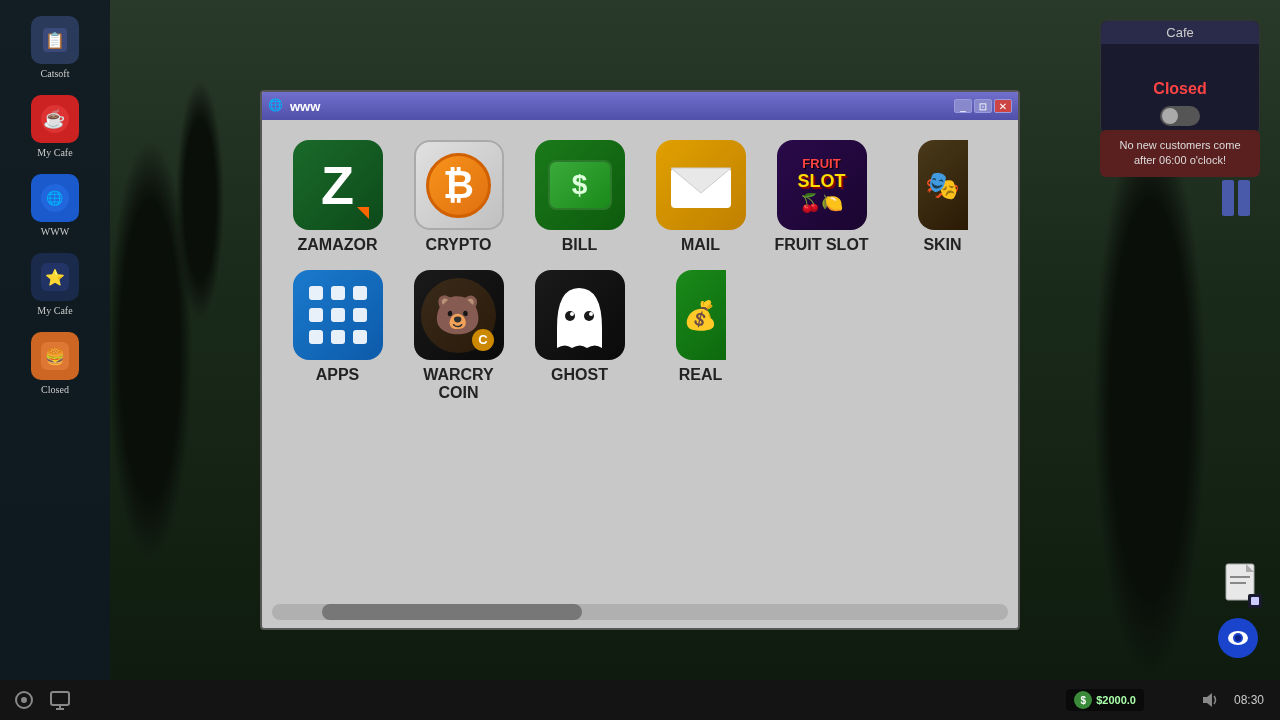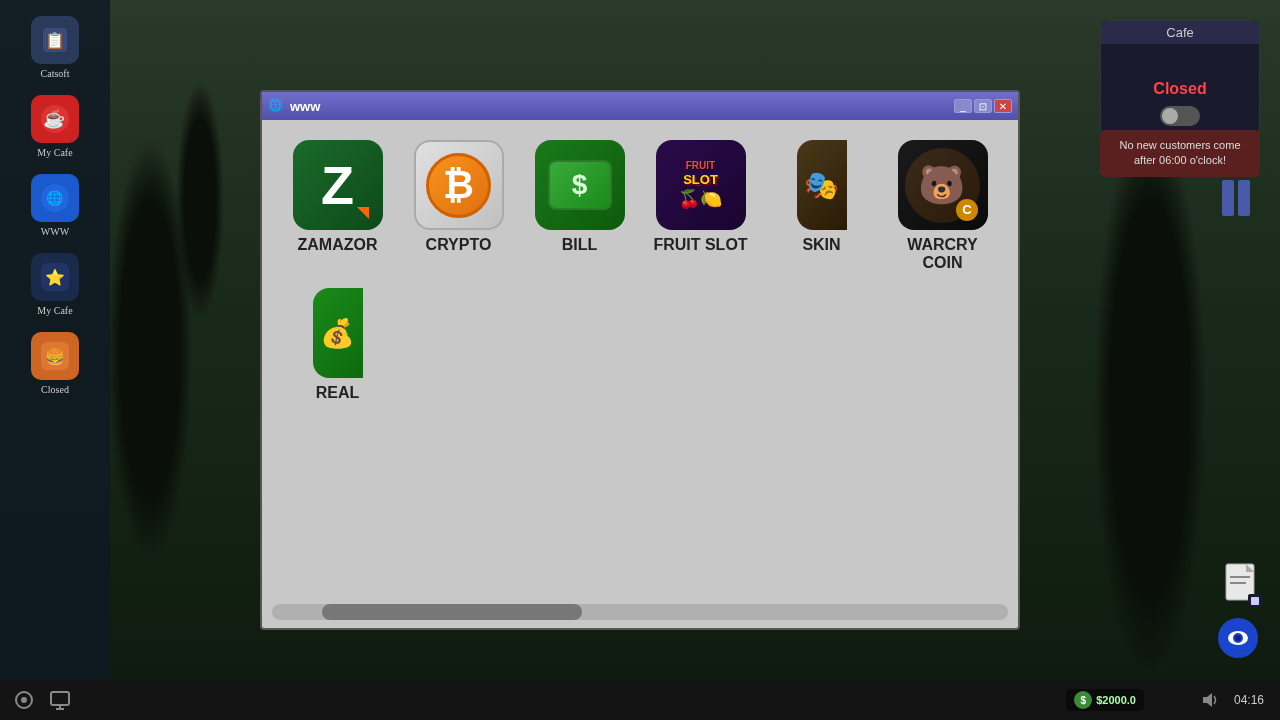--- a/index.html
+++ b/index.html
@@ -592,52 +592,89 @@
         <div class="app-icon icon-bill">
           <div style="display:flex;flex-direction:column;align-items:center;gap:2px;">
             <div style="width:64px;height:50px;background:linear-gradient(135deg,#3aaa3a,#1a8a1a);border-radius:8px;display:flex;align-items:center;justify-content:center;border:2px solid #2a7a2a;">
               <span style="font-size:28px; color:#ddffdd; font-weight:bold;">$</span>
             </div>
           </div>
         </div>
         <span class="app-label">BILL</span>
       </div>
 
+      <div class="app-item">
+        <div class="app-icon icon-mail">
+          <svg width="70" height="55" viewBox="0 0 70 55">
+            <rect x="5" y="10" width="60" height="40" rx="4" fill="white"></rect>
+            <polygon points="5,10 35,35 65,10" fill="#e8e8e8" stroke="#ccc" stroke-width="1"></polygon>
+          </svg>
+        </div>
+        <span class="app-label">MAIL</span>
+      </div>
 
       <div class="app-item">
         <div class="app-icon icon-fruitslot">
           <div style="display:flex;flex-direction:column;align-items:center;justify-content:center;gap:2px;">
-            <span style="font-size:10px;font-weight:900;color:#ff4444;font-family:'Arial Black',Arial;text-align:center;line-height:1;text-shadow:1px 1px #000;">FRUIT</span>
-            <span style="font-size:13px;font-weight:900;color:#ffdd00;font-family:'Arial Black',Arial;line-height:1;text-shadow:2px 2px #880000;">SLOT</span>
+            <span style="font-size:13px;font-weight:900;color:#ff4444;font-family:'Arial Black',Arial;text-align:center;line-height:1;text-shadow:1px 1px #000;">FRUIT</span>
+            <span style="font-size:18px;font-weight:900;color:#ffdd00;font-family:'Arial Black',Arial;line-height:1;text-shadow:2px 2px #880000;">SLOT</span>
             <span style="font-size:18px;">🍒🍋</span>
           </div>
         </div>
         <span class="app-label">FRUIT SLOT</span>
       </div>
 
       <div class="app-item" style="overflow:hidden;">
         <div class="app-icon icon-skin" style="border-radius:16px 0 0 16px; width:50px;">
           <span style="font-size:28px;">🎭</span>
         </div>
         <span class="app-label">SKIN</span>
       </div>
 
+      <div class="app-item">
+        <div class="app-icon icon-apps">
+          <div class="dots-grid">
+            <div class="dot"></div>
+              <div class="dot"></div>
+              <div class="dot"></div>
+            <div class="dot"></div>
+              <div class="dot"></div>
+              <div class="dot"></div>
+            <div class="dot"></div>
+              <div class="dot"></div>
+              <div class="dot"></div>
+          </div>
+        </div>
+        <span class="app-label">APPS</span>
+      </div>
 
       <div class="app-item">
         <div class="app-icon icon-warcry">
           <div class="warcry-icon-img">
             <span style="font-size:38px;">🐻</span>
             <div style="position:absolute;bottom:2px;right:2px;width:22px;height:22px;background:#cc8800;border-radius:50%;display:flex;align-items:center;justify-content:center;font-size:13px;font-weight:bold;color:white;">C</div>
           </div>
         </div>
         <span class="app-label">WARCRY COIN</span>
       </div>
 
 
 
+      <div class="app-item">
+        <div class="app-icon icon-ghost">
+          <svg width="65" height="75" viewBox="0 0 65 75">
+            <path d="M10,50 Q10,10 32,10 Q55,10 55,50 L55,70 Q48,65 40,70 Q33,65 25,70 Q18,65 10,70 Z" fill="white"></path>
+            <circle cx="23" cy="38" r="5" fill="#1a1a1a"></circle>
+            <circle cx="42" cy="38" r="5" fill="#1a1a1a"></circle>
+            <circle cx="25" cy="36" r="2" fill="white"></circle>
+            <circle cx="44" cy="36" r="2" fill="white"></circle>
+          </svg>
+        </div>
+        <span class="app-label">GHOST</span>
+      </div>
 
       <div class="app-item" style="overflow:hidden;">
         <div class="app-icon icon-real" style="border-radius:16px 0 0 16px; width:50px;">
           <span style="font-size:28px;">💰</span>
         </div>
         <span class="app-label">REAL</span>
       </div>
 
     </div>
   </div>
@@ -666,14 +703,14 @@
     <div class="money-icon">$</div>
     <span style="color:#aaffaa; font-size:11px; font-weight:bold;">$2000.0</span>
   </div>
   <div style="width:40px;"></div>
   <div style="display:flex;align-items:center;gap:4px;">
     <svg width="20" height="20" viewBox="0 0 20 20">
       <polygon points="3,7 3,13 7,13 12,17 12,3 7,7" fill="#888"></polygon>
       <path d="M14,6 Q17,10 14,14" stroke="#888" stroke-width="1.5" fill="none"></path>
     </svg>
   </div>
-  <span class="taskbar-time">04:16</span>
+  <span class="taskbar-time">08:30</span>
 </div>
 
 </body></html>

